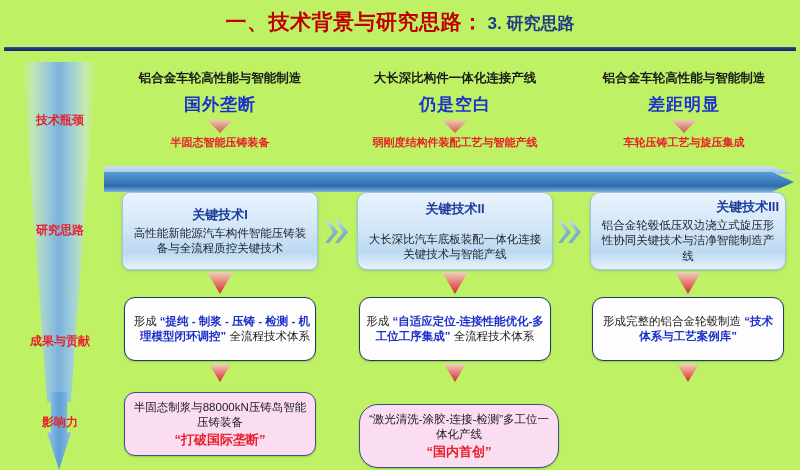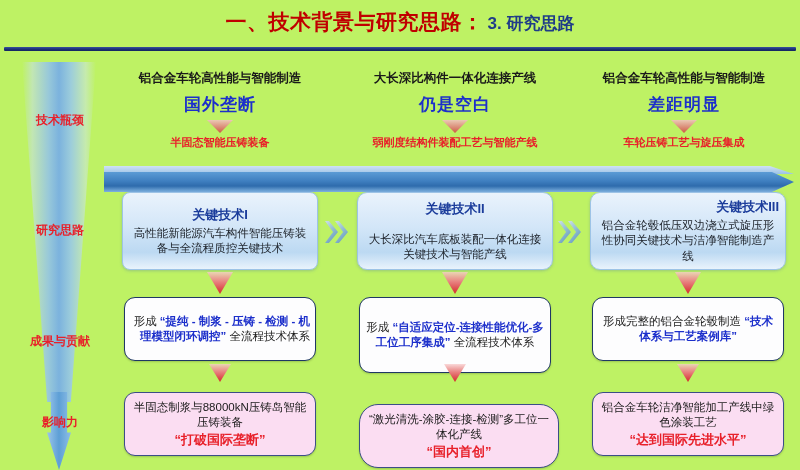--- a/index.html
+++ b/index.html
@@ -224,37 +224,34 @@
   </div>
 
   <div class="arrow-down" style="left:207px; top:272px;"></div>
   <div class="arrow-down" style="left:442px; top:272px;"></div>
   <div class="arrow-down" style="left:675px; top:272px;"></div>
 
   <div class="card card-form" style="left:124px; top:297px; width:192px; height:64px;text-align:right;">
     <div class="f-text"><span>形成</span>&nbsp;<span class="hl">“提纯 - 制浆 - 压铸 - 检测 - 机理模型闭环调控”</span>&nbsp;<span>全流程技术体系</span></div>
   </div>
 
-  <div class="card card-form" style="left:359px; top:297px; width:192px; height:76px;">
+  <div class="card card-form" style="left:359px; top:297px; width:192px; height:64px;">
     <div class="f-text"><span>形成</span>&nbsp;<span class="hl">“自适应定位-连接性能优化-多工位工序集成”</span>&nbsp;<span>全流程技术体系</span></div>
   </div>
 
   <div class="card card-form" style="left:592px; top:297px; width:192px; height:64px;">
     <div class="f-text"><span>形成完整的铝合金轮毂制造</span>&nbsp;<span class="hl">“技术体系与工艺案例库”</span><span></span></div>
   </div>
 
   <div class="arrow-down small" style="left:209px; top:364px;"></div>
   <div class="arrow-down small" style="left:444px; top:364px;"></div>
   <div class="arrow-down small" style="left:677px; top:364px;"></div>
 
   <div class="card card-result" style="left:124px; top:392px; width:192px; height:64px;">
     <div class="r-text"><span>半固态制浆与88000kN压铸岛智能压铸装备</span><br><span class="r-hl">“打破国际垄断”</span></div>
   </div>
 
   <div class="card card-result" style="left:359px; top:404px; width:200px; height:64px;border-radius:19px;">
     <div class="r-text"><span>“激光清洗-涂胶-连接-检测”多工位一体化产线</span><br><span class="r-hl">“国内首创”</span></div>
   </div>
 
-  <div class="card card-result" style="left:592px; top:392px; width:192px; height:64px;">
-    <div class="r-text"><span>铝合金车轮洁净智能加工产线中绿色涂装工艺</span><br><span class="r-hl">“达到国际先进水平”</span></div>
-  </div>
 
 </div>
 
 </body></html>

